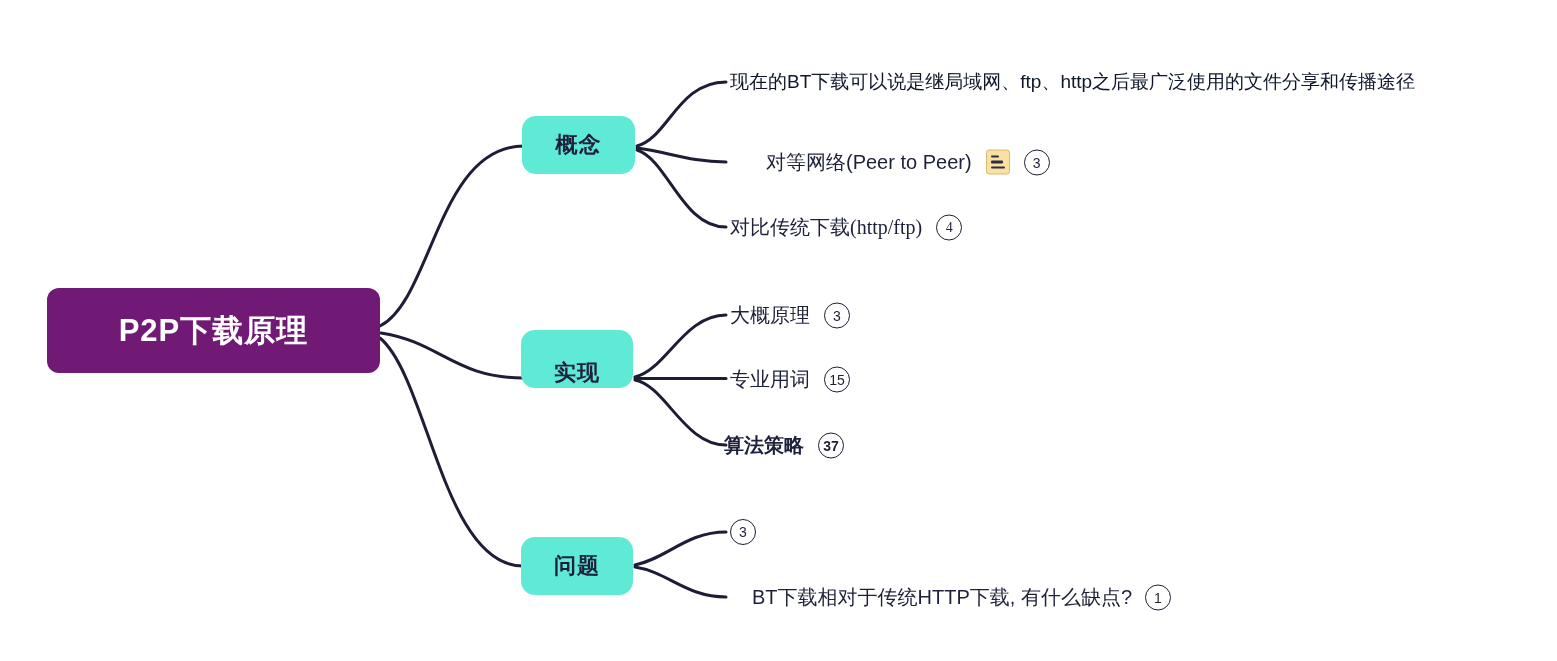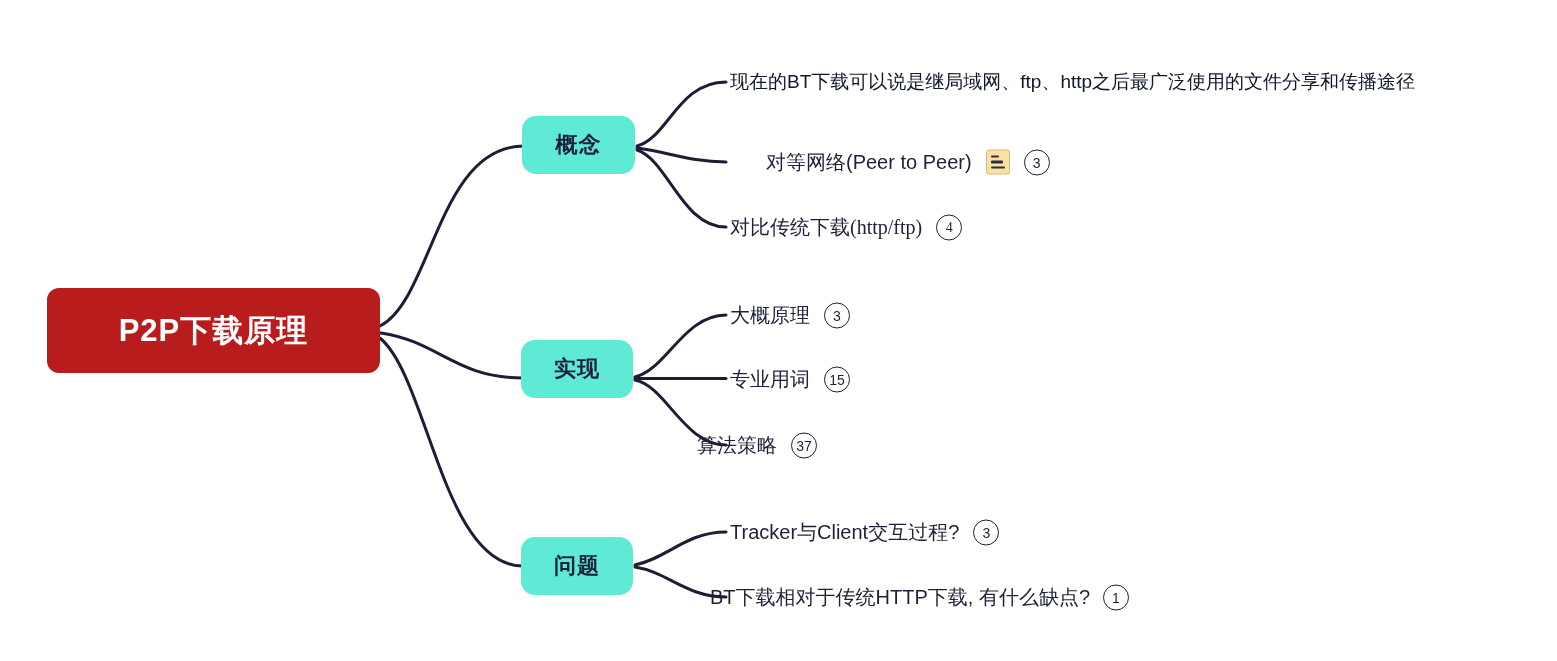--- a/index.html
+++ b/index.html
@@ -21,21 +21,21 @@
   svg.connectors path {
     fill: none;
     stroke: #1d1d35;
     stroke-width: 3;
     stroke-linecap: round;
   }
   .root-topic {
     position: absolute;
     left: 47px; top: 288px;
     width: 333px; height: 85px;
-    background: #b91c1c;
+    background: #701a75;
     border-radius: 12px;
     display: flex;
     align-items: center;
     justify-content: center;
     cursor: pointer;
   }
   .root-topic .label {
     color: #ffffff;
     font-size: 31px;
     font-weight: 700;
@@ -51,21 +51,21 @@
     justify-content: center;
     cursor: pointer;
   }
   .branch-topic .label {
     color: #1d2039;
     font-size: 22px;
     font-weight: 700;
     letter-spacing: 1px;
   }
   .b0 { left: 522px; top: 116px; }
-  .b1 { left: 521px; top: 340px; width: 112px; }
+  .b1 { left: 521px; top: 330px; width: 112px; align-items: flex-end; }
   .b2 { left: 521px; top: 537px; width: 112px; align-items: center; }
 
   .topic-row {
     position: absolute;
     display: flex;
     align-items: center;
     column-gap: 14px;
     transform: translateY(-50%);
     white-space: nowrap;
     cursor: pointer;
@@ -81,23 +81,23 @@
     line-height: 30px;
     color: #0f172a;
     white-space: nowrap;
     cursor: pointer;
   }
   .r-b0c0 { left: 730px; top: 82px; }
   .r-b0c1 { left: 730px; top: 162px; margin-left: 36px; }
   .r-b0c2 { left: 730px; top: 227px; font-family: Liberation Serif, serif; }
   .r-b1c0 { left: 730px; top: 315px; }
   .r-b1c1 { left: 730px; top: 379px; text-align: right; }
-  .r-b1c2 { left: 697px; top: 445px; }
+  .r-b1c2 { left: 724px; top: 445px; font-weight: bold; }
   .r-b2c0 { left: 730px; top: 532px; }
-  .r-b2c1 { left: 710px; top: 597px; gap: 13px; }
+  .r-b2c1 { left: 752px; top: 597px; gap: 13px; }
 
   .count-badge {
     display: inline-flex;
     align-items: center;
     justify-content: center;
     min-width: 26px;
     height: 26px;
     box-sizing: border-box;
     border: 1.5px solid #1d1d35;
     border-radius: 50%;
@@ -194,21 +194,20 @@
     <span class="txt">专业用词</span>
     <span class="count-badge">15</span>
   </div>
 
   <div class="topic-row r-b1c2">
     <span class="txt">算法策略</span>
     <span class="count-badge">37</span>
   </div>
 
   <div class="topic-row r-b2c0">
-    <span class="txt">Tracker与Client交互过程?</span>
     <span class="count-badge">3</span>
   </div>
 
   <div class="topic-row r-b2c1">
     <span class="txt">BT下载相对于传统HTTP下载, 有什么缺点?</span>
     <span class="count-badge">1</span>
   </div>
 
 </div>
 

